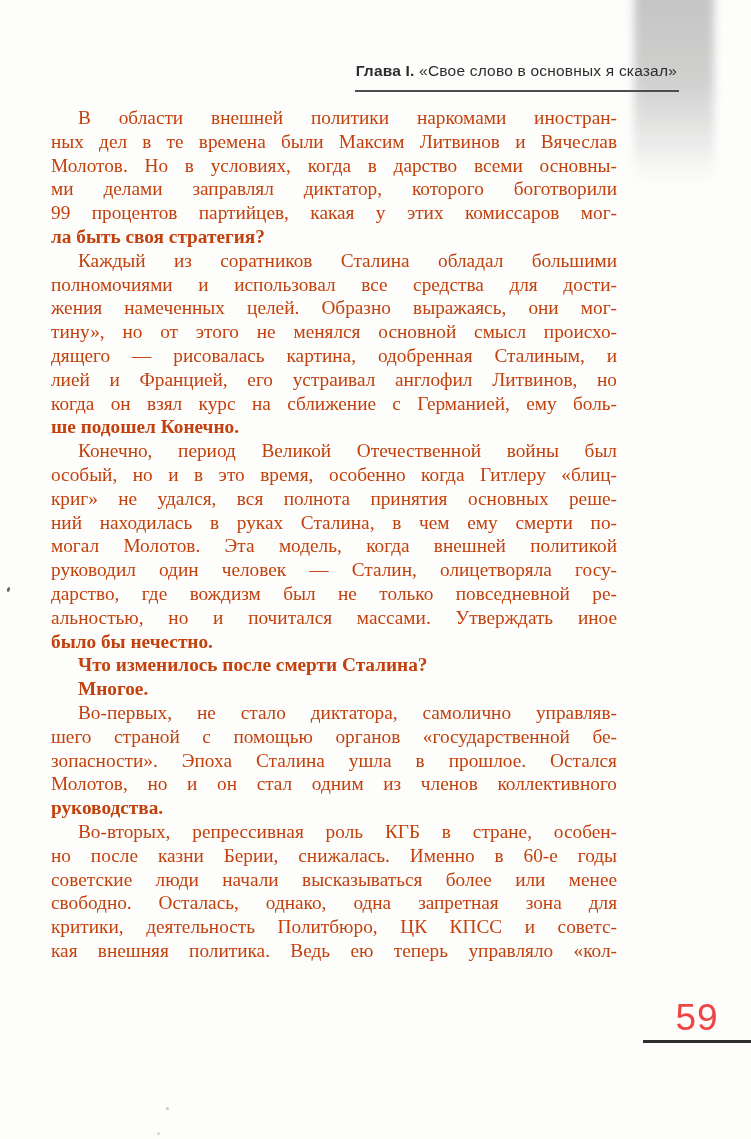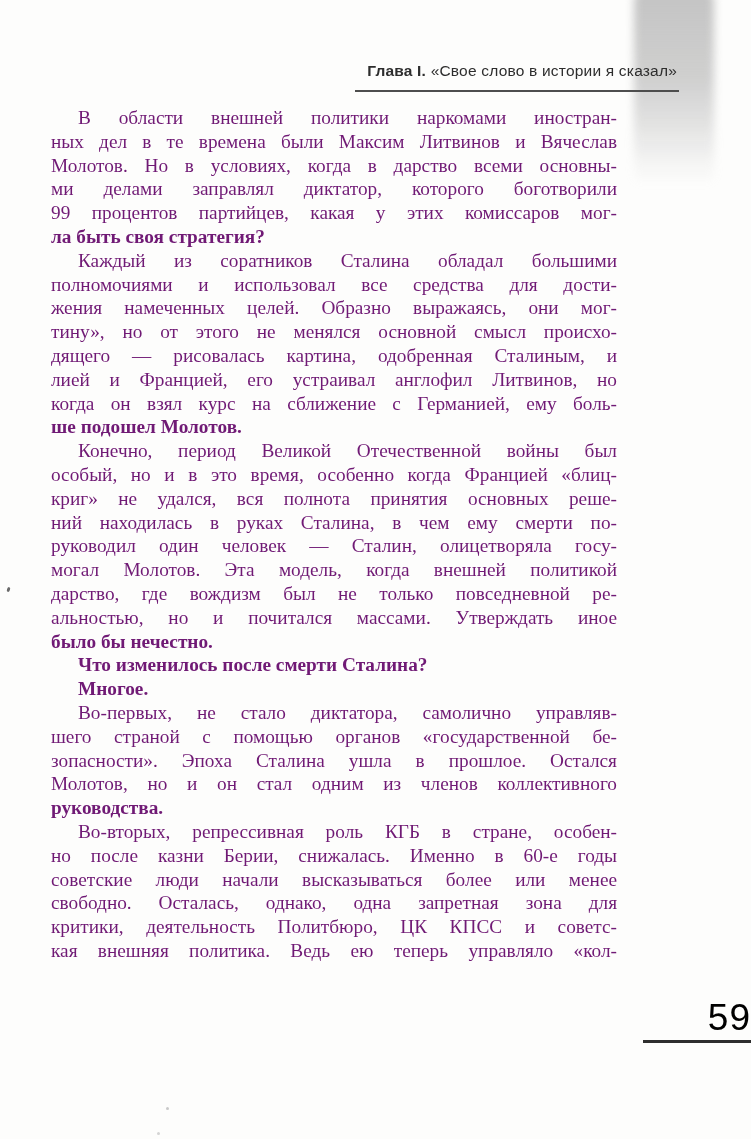--- a/index.html
+++ b/index.html
@@ -43,21 +43,21 @@
     position:absolute;
     top:90px;left:355px;right:72px;
     height:2px;background:#4e4e4e;
     z-index:3;
   }
   .text-block{
     position:absolute;
     left:51px;top:106px;width:566px;
     font-size:19.3px;
     line-height:23.8px;
-    color:#701a75;
+    color:#c2410c;
     z-index:2;
   }
   .para{margin:0;}
   .line{
     text-align:justify;
     text-align-last:justify;
   }
   .line.end{
     text-align:left;
     text-align-last:auto;
@@ -67,71 +67,71 @@
   .page-number-block{
     position:absolute;
     left:643px;top:999px;width:108px;
     z-index:2;
   }
   .page-number{
     font-family:"Liberation Sans","DejaVu Sans",sans-serif;
     font-size:37px;
     font-weight:400;
     line-height:1.05;
-    color:#000000;
-    text-align:right;
+    color:#ef4444;
+    text-align:center;
     letter-spacing:1px;
   }
   .page-number-rule{
     height:3px;background:#2e2e2e;margin-top:2px;
   }
   .speck{position:absolute;border-radius:50%;z-index:1;}
   .speck.s1{left:7px;top:587px;width:3px;height:5px;background:#6a6a6a;transform:rotate(20deg);}
   .speck.s2{left:166px;top:1107px;width:3px;height:3px;background:#c9c9c9;}
   .speck.s3{left:157px;top:1132px;width:3px;height:3px;background:#d4d4d4;}
 </style>
 </head>
 <body>
 
 <div class="page">
 
   <div class="scan-blob"></div>
 
   <div class="running-head">
     <span class="chapter-label">Глава I.</span>
-    <span class="chapter-title">«Свое слово в истории я сказал»</span>
+    <span class="chapter-title">«Свое слово в основных я сказал»</span>
   </div>
   <div class="head-rule"></div>
 
   <main class="text-block">
       <div class="para">
         <div class="line indent">В области внешней политики наркомами иностран-</div>
         <div class="line">ных дел в те времена были Максим Литвинов и Вячеслав</div>
         <div class="line">Молотов. Но в условиях, когда в дарство всеми основны-</div>
         <div class="line">ми делами заправлял диктатор, которого боготворили</div>
         <div class="line">99 процентов партийцев, какая у этих комиссаров мог-</div>
         <div class="line end">ла быть своя стратегия?</div>
       </div>
       <div class="para">
         <div class="line indent">Каждый из соратников Сталина обладал большими</div>
         <div class="line">полномочиями и использовал все средства для дости-</div>
         <div class="line">жения намеченных целей. Образно выражаясь, они мог-</div>
         <div class="line">тину», но от этого не менялся основной смысл происхо-</div>
         <div class="line">дящего — рисовалась картина, одобренная Сталиным, и</div>
         <div class="line">лией и Францией, его устраивал англофил Литвинов, но</div>
         <div class="line">когда он взял курс на сближение с Германией, ему боль-</div>
-        <div class="line end">ше подошел Молотов.</div>
+        <div class="line end">ше подошел Конечно.</div>
       </div>
       <div class="para">
         <div class="line indent">Конечно, период Великой Отечественной войны был</div>
-        <div class="line">особый, но и в это время, особенно когда Францией «блиц-</div>
+        <div class="line">особый, но и в это время, особенно когда Гитлеру «блиц-</div>
         <div class="line">криг» не удался, вся полнота принятия основных реше-</div>
         <div class="line">ний находилась в руках Сталина, в чем ему смерти по-</div>
+        <div class="line">могал Молотов. Эта модель, когда внешней политикой</div>
         <div class="line">руководил один человек — Сталин, олицетворяла госу-</div>
-        <div class="line">могал Молотов. Эта модель, когда внешней политикой</div>
         <div class="line">дарство, где вождизм был не только повседневной ре-</div>
         <div class="line">альностью, но и почитался массами. Утверждать иное</div>
         <div class="line end">было бы нечестно.</div>
       </div>
       <div class="para">
         <div class="line indent end">Что изменилось после смерти Сталина?</div>
       </div>
       <div class="para">
         <div class="line indent end">Многое.</div>
       </div>

